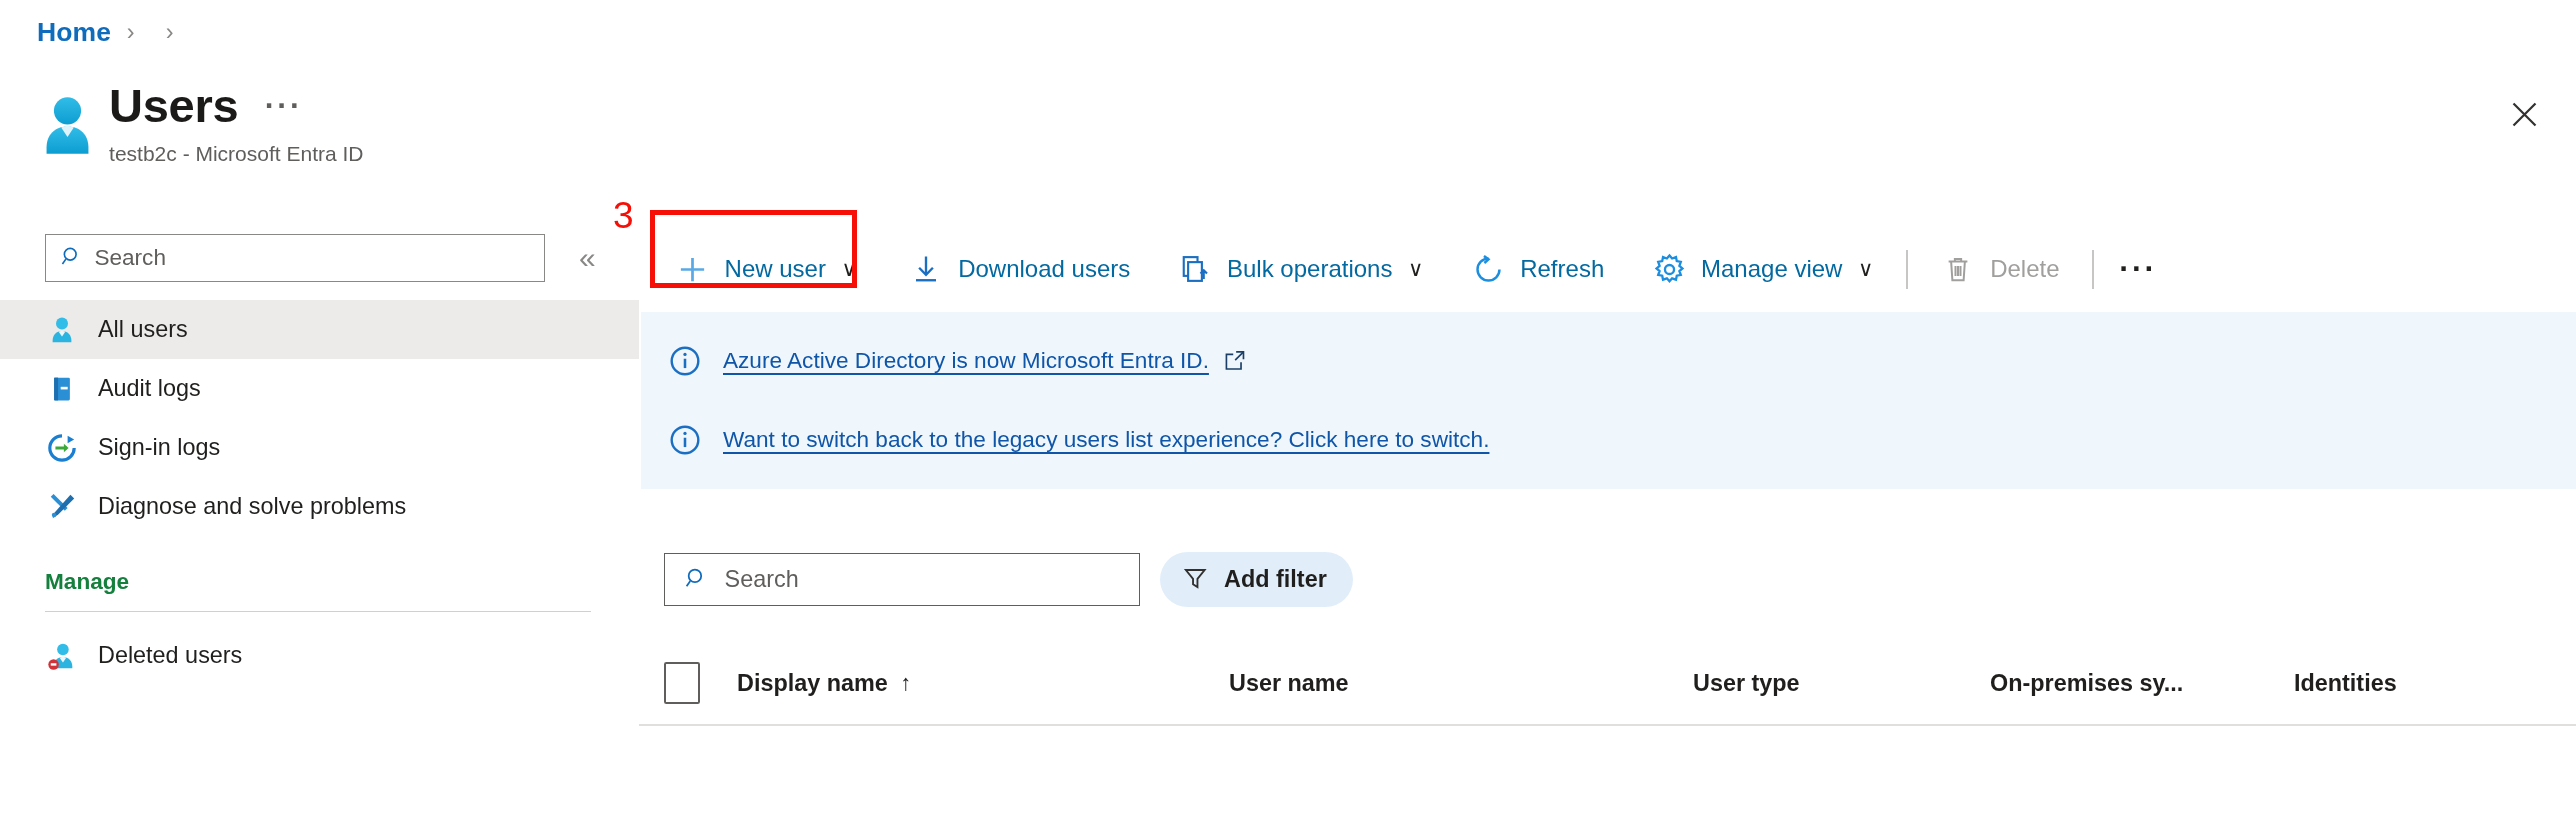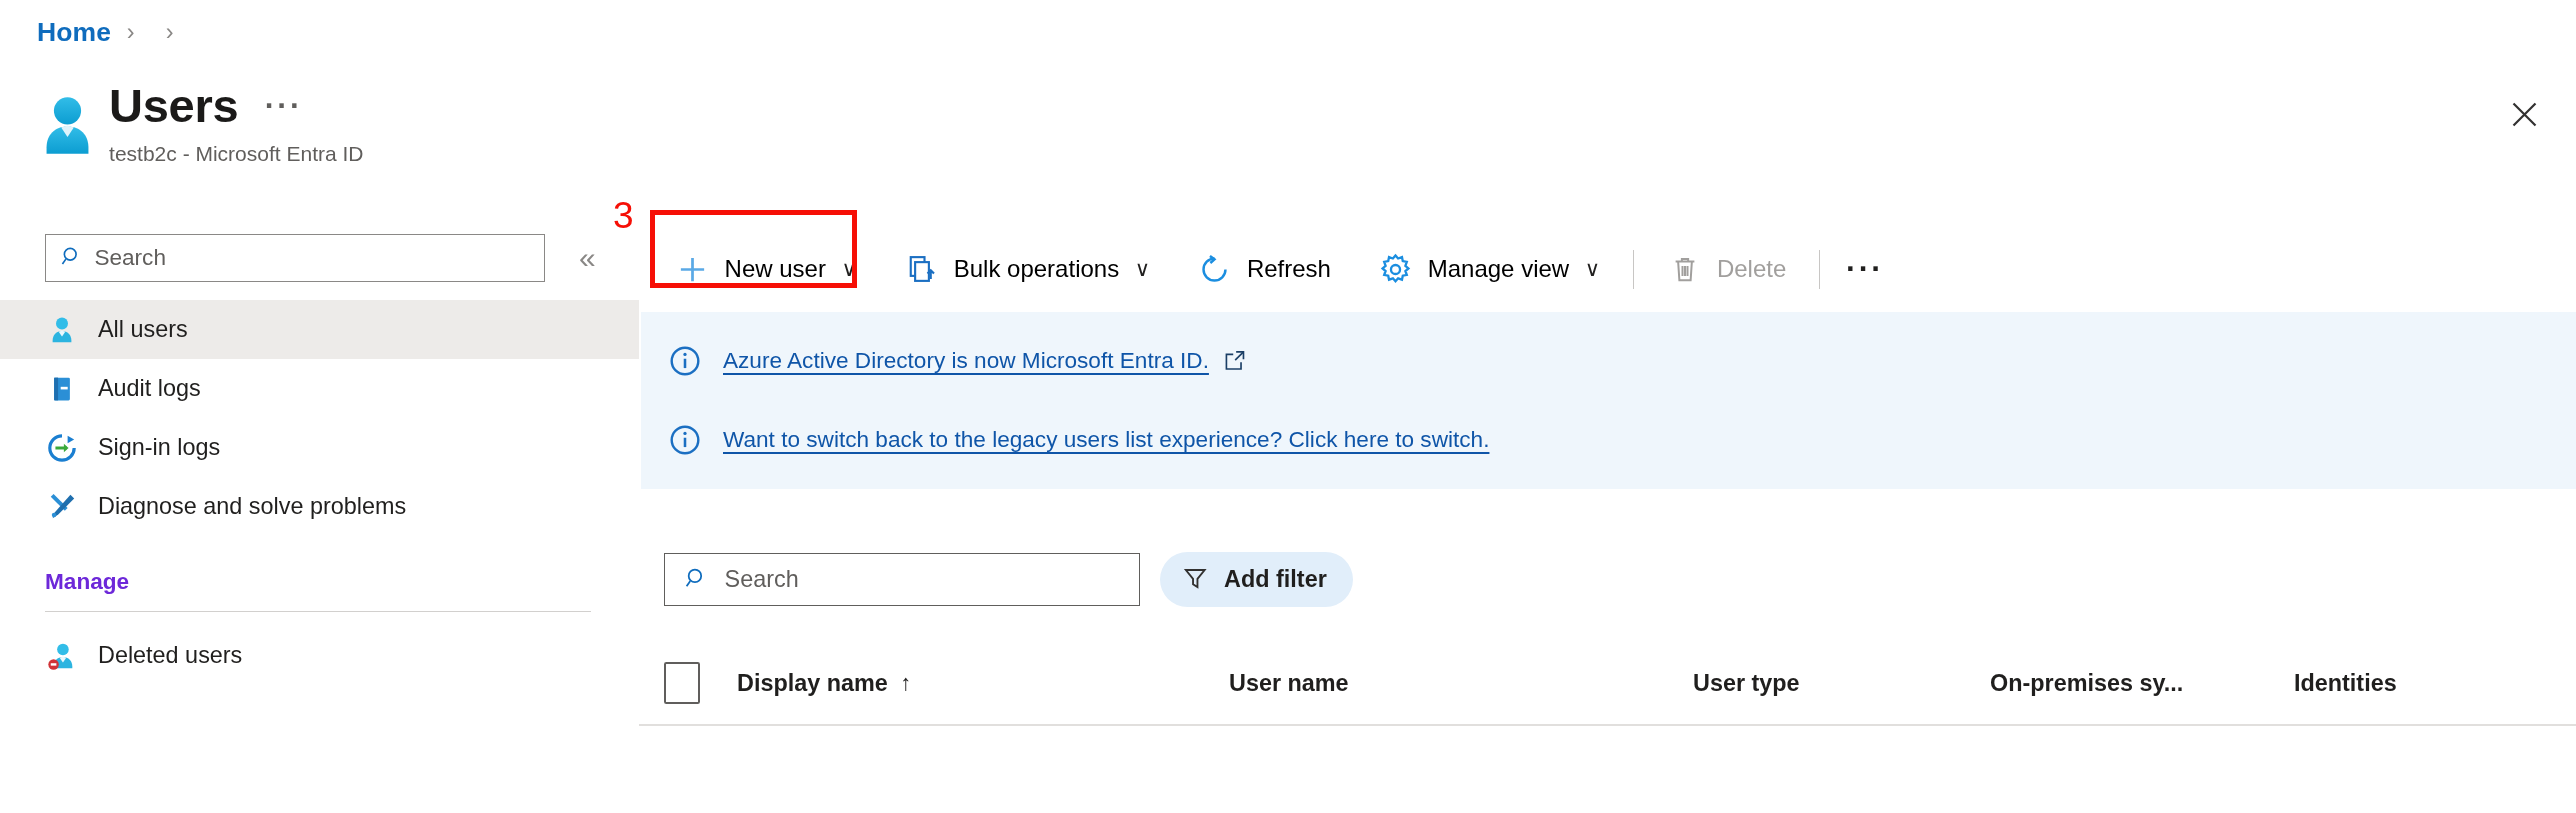--- a/index.html
+++ b/index.html
@@ -123,21 +123,21 @@
     margin-left: 20px;
     font-size: 23.4px;
     color: #201f1e;
     white-space: nowrap;
   }
   .nav-group-head {
     margin-top: 33px;
     padding-left: 45px;
     font-size: 22.6px;
     font-weight: 700;
-    color: #6d28d9;
+    color: #15803d;
   }
   .nav-divider {
     margin: 15.6px 0 0 45px;
     width: 546px;
     height: 1.6px;
     background: #d2d0ce;
   }
 
   
   .content {
@@ -159,21 +159,21 @@
     display: flex; align-items: center;
     height: 86px;
     padding: 0 15.6px;
     cursor: pointer;
     white-space: nowrap;
   }
   .tb-btn .glyph { display:flex; align-items:center; justify-content:center; width: 36px; height: 36px; flex:0 0 36px; }
   .tb-btn .lbl {
     margin-left: 14px;
     font-size: 24px;
-    color: #000000;
+    color: #0369a1;
   }
   .tb-btn .caret {
     margin-left: 15.6px;
     font-size: 21px;
     color: #201f1e;
     font-weight: 300;
   }
   .tb-btn.disabled .lbl { color: #a19f9d; }
   .tb-sep {
     width: 1.6px; height: 39px;
@@ -433,20 +433,30 @@
       <div class="tb-btn" style="margin-left:20px;">
         <span class="glyph">
           <svg viewBox="0 0 24 24" width="31" height="31" aria-hidden="true">
             <path d="M12 3 V21 M3 12 H21" stroke="#5aa9e6" stroke-width="2.1" fill="none"></path>
           </svg>
         </span>
         <span class="lbl">New user</span>
         <span class="caret">∨</span>
       </div>
 
+      <div class="tb-btn" style="margin-left:20px;">
+        <span class="glyph">
+          <svg viewBox="0 0 24 24" width="30" height="30" aria-hidden="true">
+            <path d="M12 2 V16" stroke="#1b6fc2" stroke-width="1.9" fill="none"></path>
+            <path d="M6.5 11 L12 16.6 L17.5 11" stroke="#1b6fc2" stroke-width="1.9" fill="none"></path>
+            <path d="M4 21 H20" stroke="#1b6fc2" stroke-width="1.9" fill="none"></path>
+          </svg>
+        </span>
+        <span class="lbl">Download users</span>
+      </div>
 
       <div class="tb-btn" style="margin-left:15.6px;">
         <span class="glyph">
           <svg viewBox="0 0 24 24" width="30" height="30" aria-hidden="true">
             <rect x="3" y="2.5" width="11" height="15" fill="none" stroke="#1b6fc2" stroke-width="1.7"></rect>
             <rect x="6.5" y="6.5" width="11" height="15" fill="#fff" stroke="#1b6fc2" stroke-width="1.7"></rect>
             <path d="M19 13 V20 M16.4 15.6 L19 13 L21.6 15.6" stroke="#1b6fc2" stroke-width="1.7" fill="none"></path>
           </svg>
         </span>
         <span class="lbl">Bulk operations</span>

